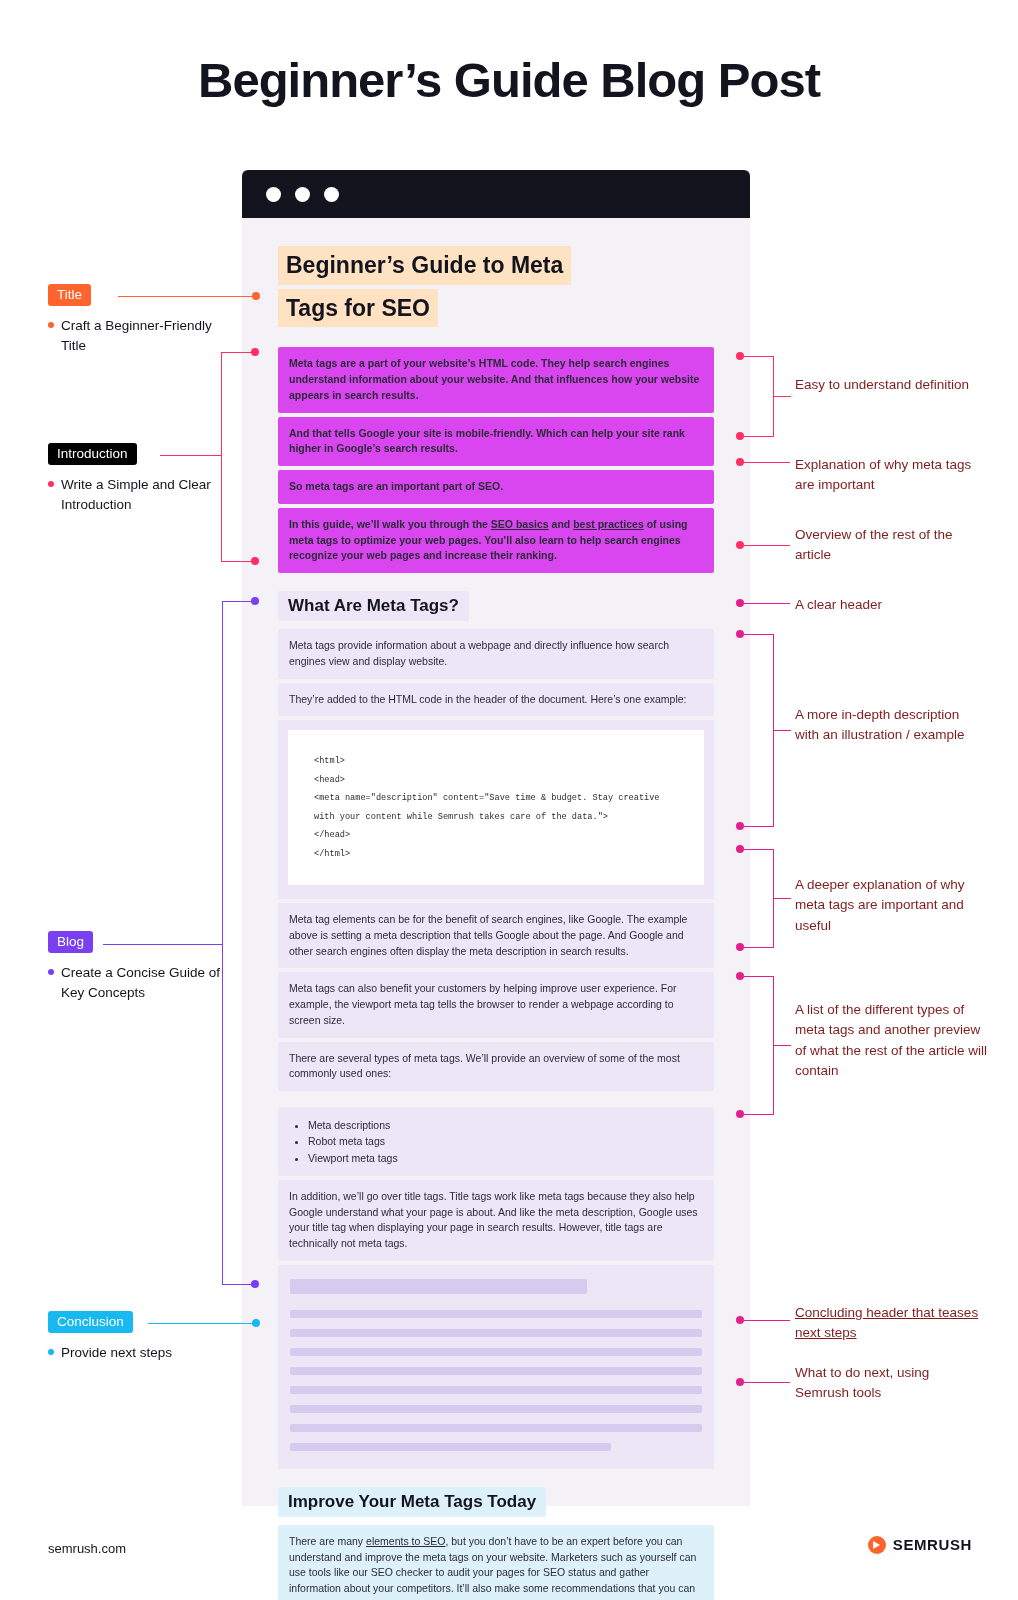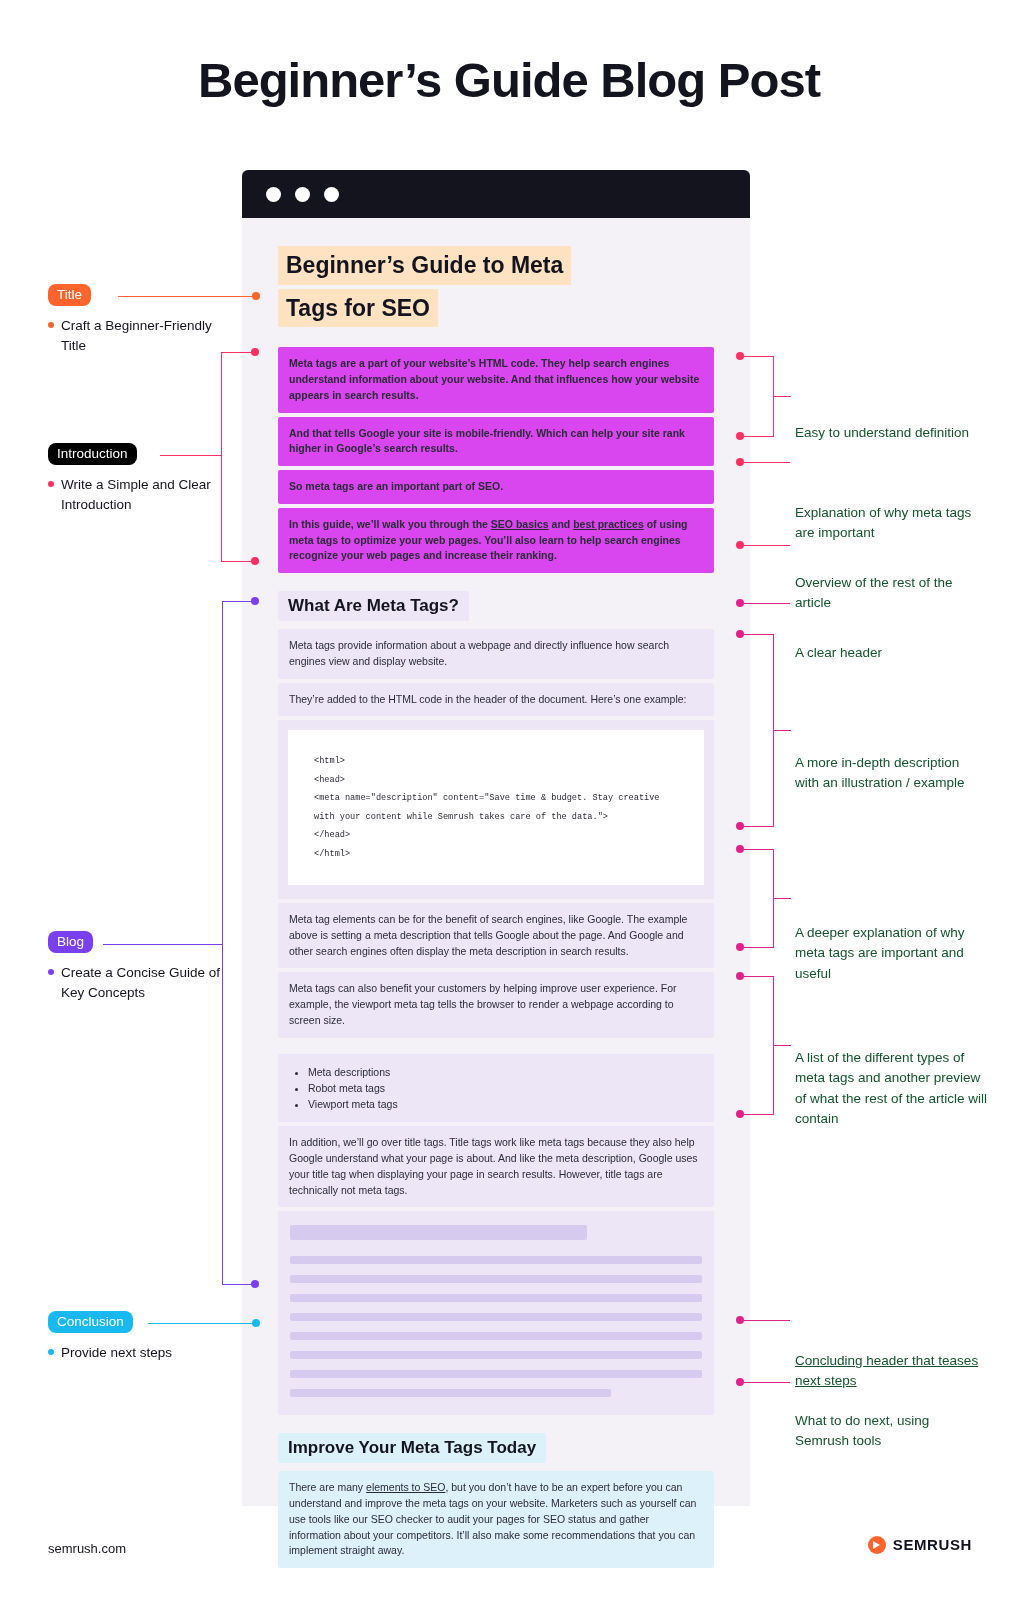--- a/index.html
+++ b/index.html
@@ -137,21 +137,21 @@
     border-radius: 2px;
     margin-bottom: 11px;
   }
 
   
   .tag {
     position: absolute;
     color: #fff;
     font-size: 13.5px;
     padding: 3px 9px 4px 9px;
-    border-radius: 8px;
+    border-radius: 3px;
     font-weight: 400;
     white-space: nowrap;
   }
   .ann-text {
     position: absolute;
     font-size: 13.5px;
     line-height: 1.5;
     color: #14141e;
   }
   .ann-text .bullet {
@@ -161,23 +161,22 @@
     width: 6px;
     height: 6px;
     border-radius: 50%;
   }
 
   
   .note {
     position: absolute;
     font-size: 13.5px;
     line-height: 1.5;
-    color: #14532d;
+    color: #7f1d1d;
     width: 180px;
-    margin-top: 48px;
   }
 
   
   .ln { position: absolute; background: #000; }
   .dotpt {
     position: absolute;
     width: 8px; height: 8px;
     border-radius: 50%;
   }
 
@@ -251,20 +250,21 @@
       <div class="code-box">&lt;html&gt;
 &lt;head&gt;
 &lt;meta name="description" content="Save time &amp; budget. Stay creative
 with your content while Semrush takes care of the data."&gt;
 &lt;/head&gt;
 &lt;/html&gt;</div>
     </div>
 
     <div class="para p-body">Meta tag elements can be for the benefit of search engines, like Google. The example above is setting a meta description that tells Google about the page. And Google and other search engines often display the meta description in search results.</div>
     <div class="para p-body">Meta tags can also benefit your customers by helping improve user experience. For example, the viewport meta tag tells the browser to render a webpage according to screen size.</div>
+    <div class="para p-body">There are several types of meta tags. We’ll provide an overview of some of the most commonly used ones:</div>
 
     <ul class="bullets">
       <li>Meta descriptions</li>
       <li>Robot meta tags</li>
       <li>Viewport meta tags</li>
     </ul>
 
     <div class="para p-body">In addition, we’ll go over title tags. Title tags work like meta tags because they also help Google understand what your page is about. And like the meta description, Google uses your title tag when displaying your page in search results. However, title tags are technically not meta tags.</div>
 
     <div class="skeleton">

